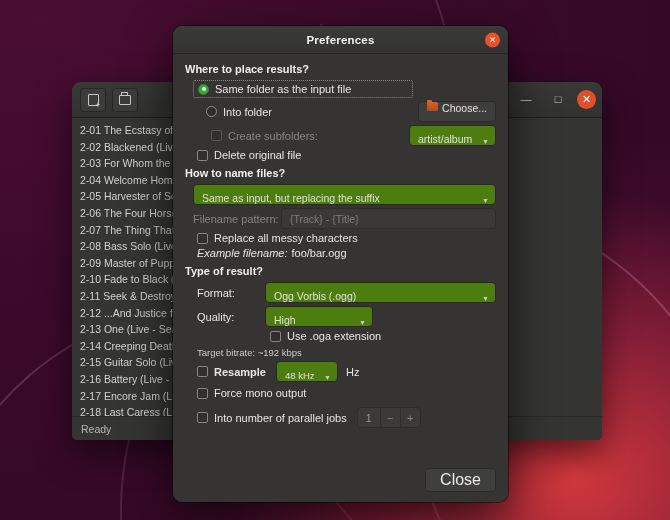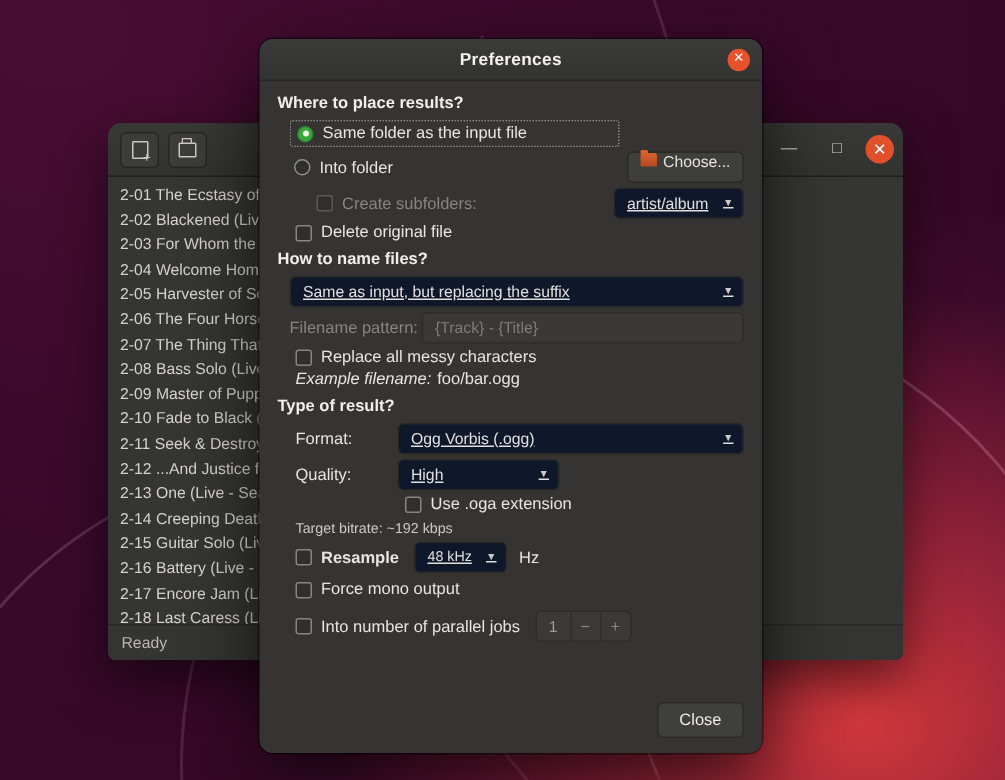--- a/index.html
+++ b/index.html
@@ -248,31 +248,30 @@
     border-radius: 4px;
     color: #e3e2df;
     font-size: 10.5px;
     height: 21px;
     padding: 0 8px;
     display: flex; gap: 4px;
     cursor: pointer;
   }
 
   .combo {
-    background: #0f172a;
+    background: #4d7c0f;
     border: 1px solid #292928;
     border-radius: 4px;
     color: #e1e0dd;
     font-size: 10.5px;
     height: 21px;
     padding: 0 6px 0 8px;
-    display: flex; align-items: center;
+    display: flex; align-items: flex-end;
     justify-content: space-between;
     cursor: pointer;
-    text-decoration: underline;
   }
   .combo .caret {
     font-size: 7px;
     color: #cbcac6;
     margin-left: 8px;
   }
 
   .entry {
     background: #3a3937;
     border: 1px solid #2d2c2b;
@@ -315,21 +314,21 @@
     height: 44px;
     display: flex; align-items: center; justify-content: flex-end;
     padding: 0 12px;
     background: #353433;
   }
   #close-button {
     background: #3f3f3c;
     border: 1px solid #2a2a29;
     border-radius: 4px;
     color: #eceae7;
-    font-size: 11px;
+    font-size: 16px;
     height: 24px;
     padding: 0 14px;
     display: flex; align-items: center;
     cursor: pointer;
   }
 
   .folder-glyph {
     width: 11px; height: 9px;
     background: linear-gradient(#d6632c, #b4481f);
     border-radius: 1px 2px 1px 1px;
@@ -442,21 +441,21 @@
       <div class="section-head first">Where to place results?</div>
 
       <div class="row tight">
         <div class="focus-box">
           <span class="radio checked"></span>
           <span class="lbl">Same folder as the input file</span>
         </div>
       </div>
 
       <div class="row tight">
-        <div style="margin-left:11px;display:flex;align-items:center;flex:1 1 auto;">
+        <div style="margin-left:21px;display:flex;align-items:center;flex:1 1 auto;">
           <span class="radio"></span>
           <span class="lbl">Into folder</span>
         </div>
         <div class="btn">
           <span class="folder-glyph"></span>
           <span>Choose...</span>
         </div>
       </div>
 
       <div class="row tight">

